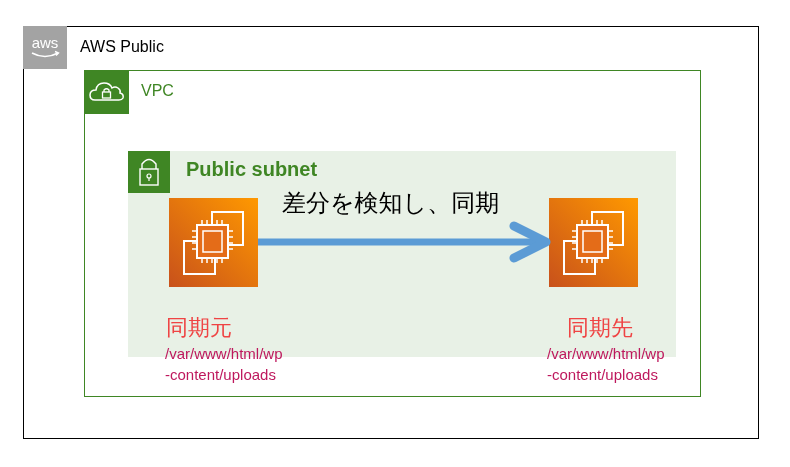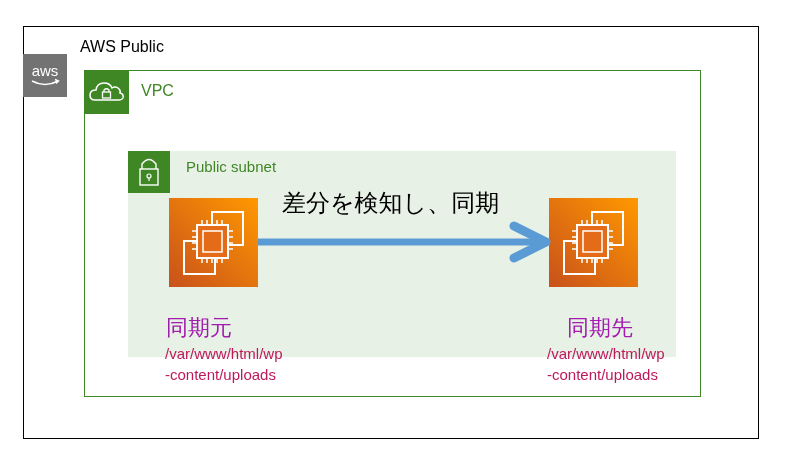--- a/index.html
+++ b/index.html
@@ -1,31 +1,31 @@
 <!DOCTYPE html>
 <html><head>
 <meta charset="utf-8">
 <style>
   html,body{margin:0;padding:0;background:#fff;}
   body{width:790px;height:467px;position:relative;overflow:hidden;font-family:"Liberation Sans","DejaVu Sans",sans-serif;}
   .abs{position:absolute;}
   #cloud{left:23px;top:26px;width:736px;height:413px;border:1px solid #000;box-sizing:border-box;}
-  #aws-logo{left:23px;top:26px;width:44px;height:43px;background:#737373;margin-top:28px;}
+  #aws-logo{left:23px;top:26px;width:44px;height:43px;background:#a3a3a3;}
   #cloud-label{left:80px;top:38px;font-size:16px;color:#000;}
   #vpc{left:84px;top:70px;width:617px;height:327px;border:1px solid #3f8624;box-sizing:border-box;}
   #vpc-icon{left:84px;top:70px;width:45px;height:44px;background:#3f8624;}
   #vpc-label{left:141px;top:82px;font-size:16px;color:#3f8624;}
   #subnet{left:128px;top:151px;width:548px;height:206px;background:#e8f1e6;}
   #subnet-icon{left:128px;top:151px;width:42px;height:42px;background:#3f8624;}
-  #subnet-label{left:186px;top:158px;font-size:15px;color:#3f8624;}
+  #subnet-label{left:186px;top:158px;font-size:20px;color:#3f8624;font-weight:bold;}
   .ec2{width:89px;height:89px;background:linear-gradient(45deg,#c8511b 0%,#ff9900 100%);}
   #ec2-src{left:169px;top:198px;}
   #ec2-dst{left:549px;top:198px;}
   #action{left:282px;top:187px;font-size:24px;color:#000;font-family:"DejaVu Sans",sans-serif;}
-  .title-jp{font-size:22px;color:#a21caf;font-family:"DejaVu Sans",sans-serif;}
+  .title-jp{font-size:22px;color:#ef4444;font-family:"DejaVu Sans",sans-serif;}
   .path{font-size:15px;color:#be185d;line-height:21px;}
   #src-title{left:166px;top:313px;}
   #src-path{left:165px;top:343px;}
   #dst-title{left:567px;top:313px;}
   #dst-path{left:547px;top:343px;}
   #arrow{left:258px;top:220px;}
 </style>
 </head>
 <body>
 

